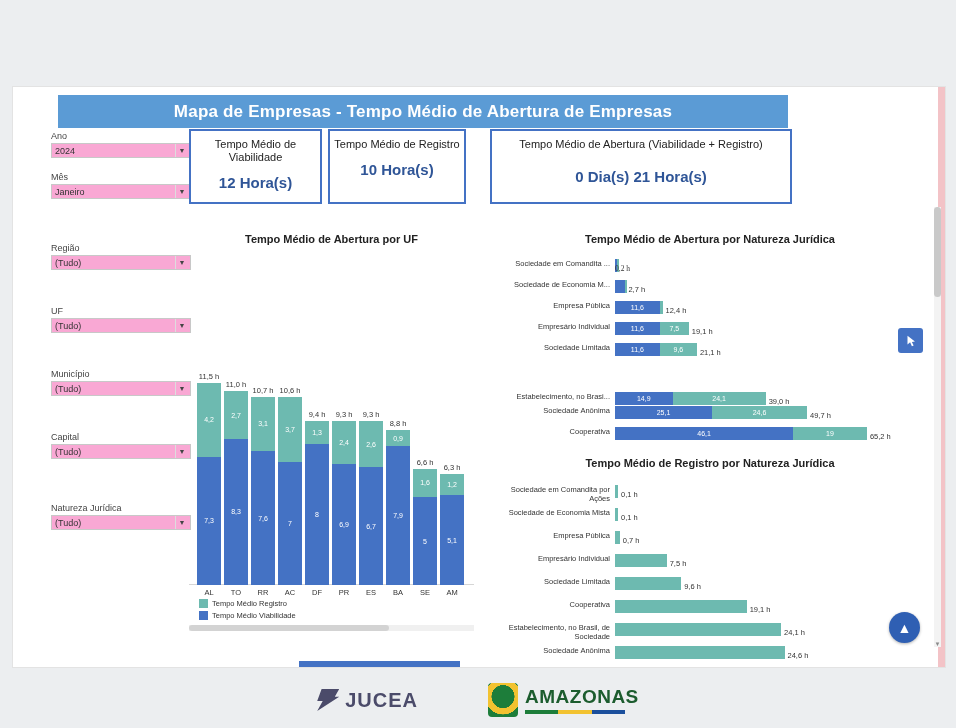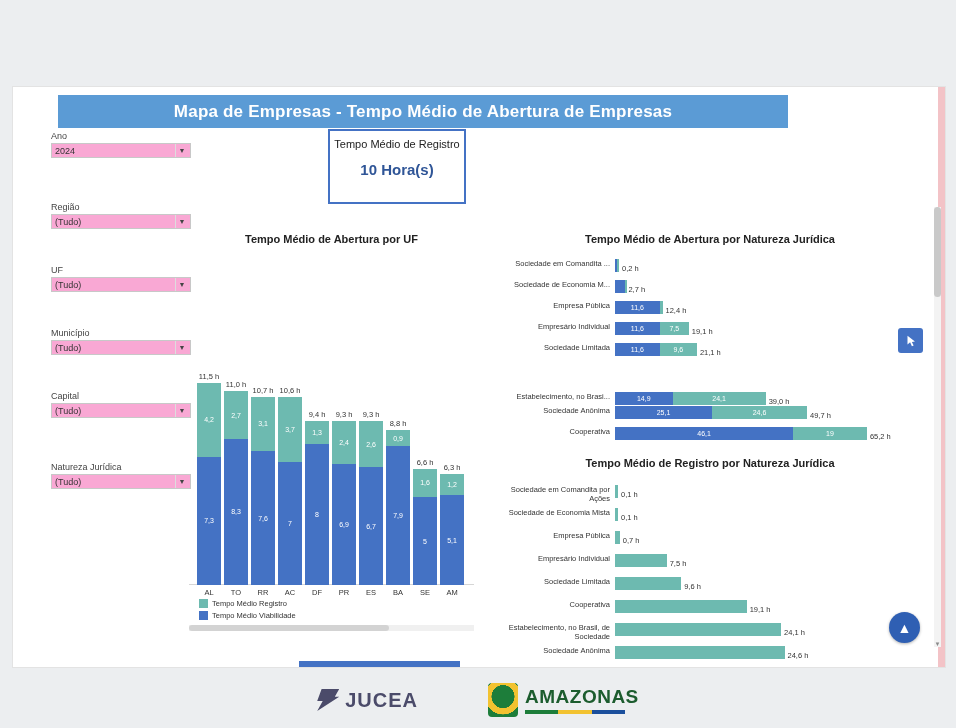--- a/index.html
+++ b/index.html
@@ -346,20 +346,27 @@
     <div class="title-bar">Mapa de Empresas - Tempo Médio de Abertura de Empresas</div>
 
     <div class="filters">
       <div class="filter">
         <div class="flabel">Ano</div>
         <div class="fbox">
           <span>2024</span>
           <span class="caret">▼</span>
         </div>
       </div>
+      <div class="filter">
+        <div class="flabel">Mês</div>
+        <div class="fbox">
+          <span>Janeiro</span>
+          <span class="caret">▼</span>
+        </div>
+      </div>
       <div style="height:30px"></div>
       <div class="filter">
         <div class="flabel">Região</div>
         <div class="fbox">
           <span>(Tudo)</span>
           <span class="caret">▼</span>
         </div>
       </div>
       <div style="height:22px"></div>
       <div class="filter">
@@ -388,23 +395,31 @@
       <div style="height:30px"></div>
       <div class="filter">
         <div class="flabel">Natureza Jurídica</div>
         <div class="fbox">
           <span>(Tudo)</span>
           <span class="caret">▼</span>
         </div>
       </div>
     </div>
 
+    <div class="kpi" id="kpi-viabilidade">
+      <div class="kt">Tempo Médio de Viabilidade</div>
+      <div class="kv">12  Hora(s)</div>
+    </div>
     <div class="kpi" id="kpi-registro">
       <div class="kt">Tempo Médio de Registro</div>
       <div class="kv">10 Hora(s)</div>
+    </div>
+    <div class="kpi" id="kpi-abertura">
+      <div class="kt">Tempo Médio de Abertura (Viabilidade + Registro)</div>
+      <div class="kv">0 Dia(s) 21 Hora(s)</div>
     </div>
 
     <div class="panel" id="uf-chart">
       <div class="chart-title" style="left:0;top:0;width:285px;">Tempo Médio de Abertura por UF</div>
       <div id="uf-plot">
         <div class="axis-line"></div>
       <div class="col-group" style="left: 8px;">
             <div class="col-total">11,5 h</div>
             <div class="seg reg" style="height: 73.92px;">4,2</div>
             <div class="seg via" style="height: 128.48px;">7,3</div>
@@ -491,21 +506,21 @@
 
     <div class="panel" id="nat-abertura">
       <div class="chart-title" style="left:0;top:0;width:440px;">Tempo Médio de Abertura por Natureza Jurídica</div>
       <div id="nat-abertura-plot" style="position:absolute;left:125px;top:24px;width:300px;height:190px;">
           <div class="hrow" style="top: 0px;">
             <div class="hlab">Sociedade em Comandita ...</div>
             <div class="hbars">
               <div class="hseg via" style="width: 2px;"></div>
               <div class="hseg reg" style="width: 2px;"></div>
             </div>
-            <div class="hval" style="left: 7px;">0,2 h</div>
+            <div class="hval" style="left: 0; font-family: Liberation Serif, serif;">0,2 h</div>
           </div>
           <div class="hrow" style="top: 21px;">
             <div class="hlab">Sociedade de Economia M...</div>
             <div class="hbars">
               <div class="hseg via" style="width: 10.0455px;"></div>
               <div class="hseg reg" style="width: 2px;"></div>
             </div>
             <div class="hval" style="left: 13.4318px;">2,7 h</div>
           </div>
           <div class="hrow" style="top: 42px;">

